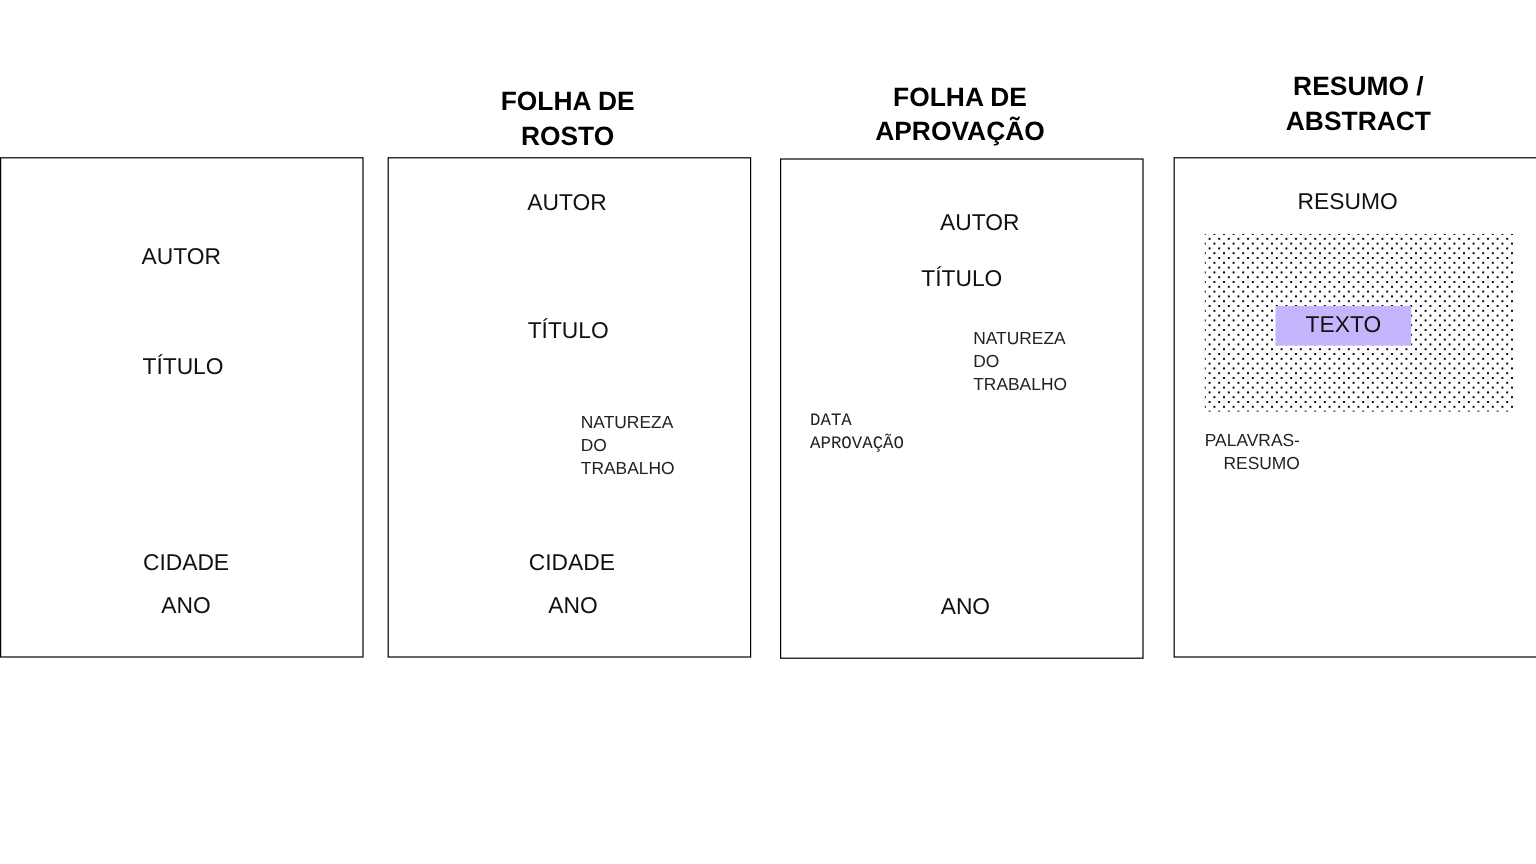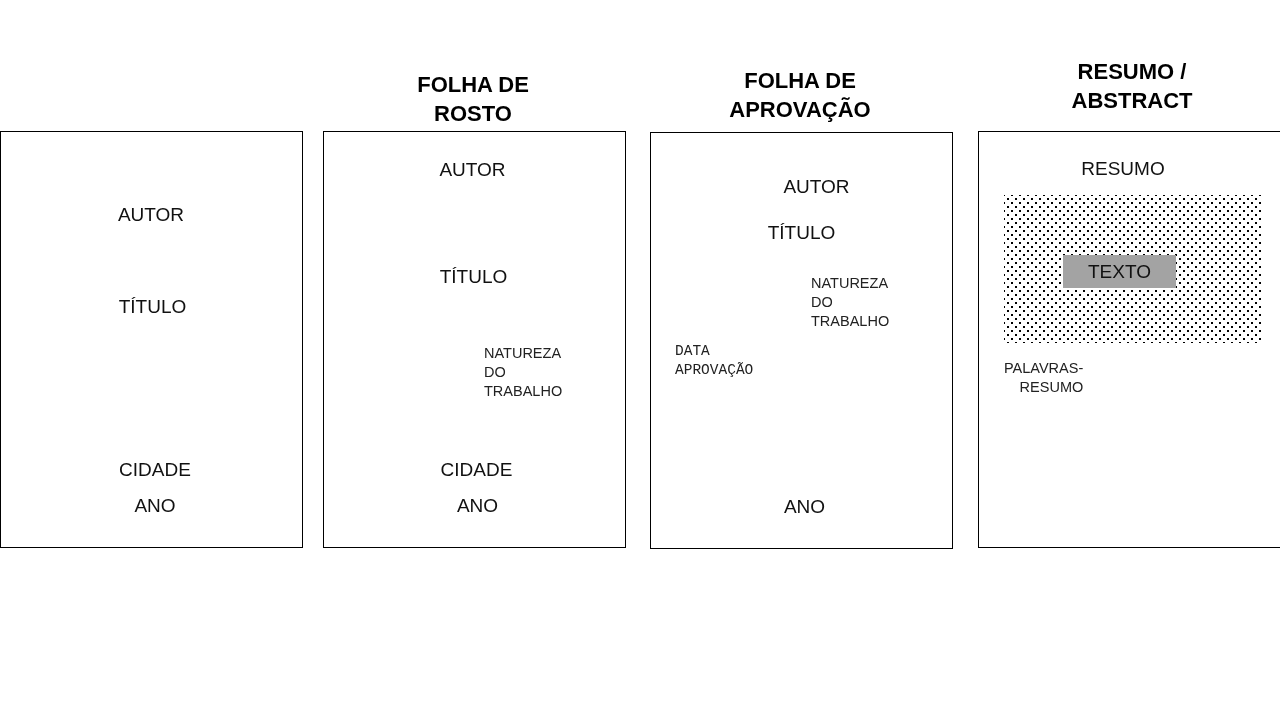--- a/index.html
+++ b/index.html
@@ -27,21 +27,21 @@
     .dots {
       position: absolute;
       background-color: #fff;
       background-image:
         radial-gradient(circle, #000 0.9px, transparent 1.1px),
         radial-gradient(circle, #000 0.9px, transparent 1.1px);
       background-size: 8px 8px, 8px 8px;
       background-position: 0 0, 4px 4px;
     }
     .textbox {
-      position: absolute; background: #a3a3a3; text-align: center;
+      position: absolute; background: #c4b5fd; text-align: center;
       font-size: 19px; line-height: 33px; color: #111;
     }
   </style>
 </head>
 <body>
 
 <div class="heading" style="left:0;width:296px;top:88px;margin-top:40px;">CAPA</div>
 <div class="page" style="left:0;top:131px;width:303px;height:417px;">
   <div class="lbl" style="left:0;width:300px;top:72px;">AUTOR</div>
   <div class="lbl" style="left:0;width:303px;top:164px;">TÍTULO</div>

